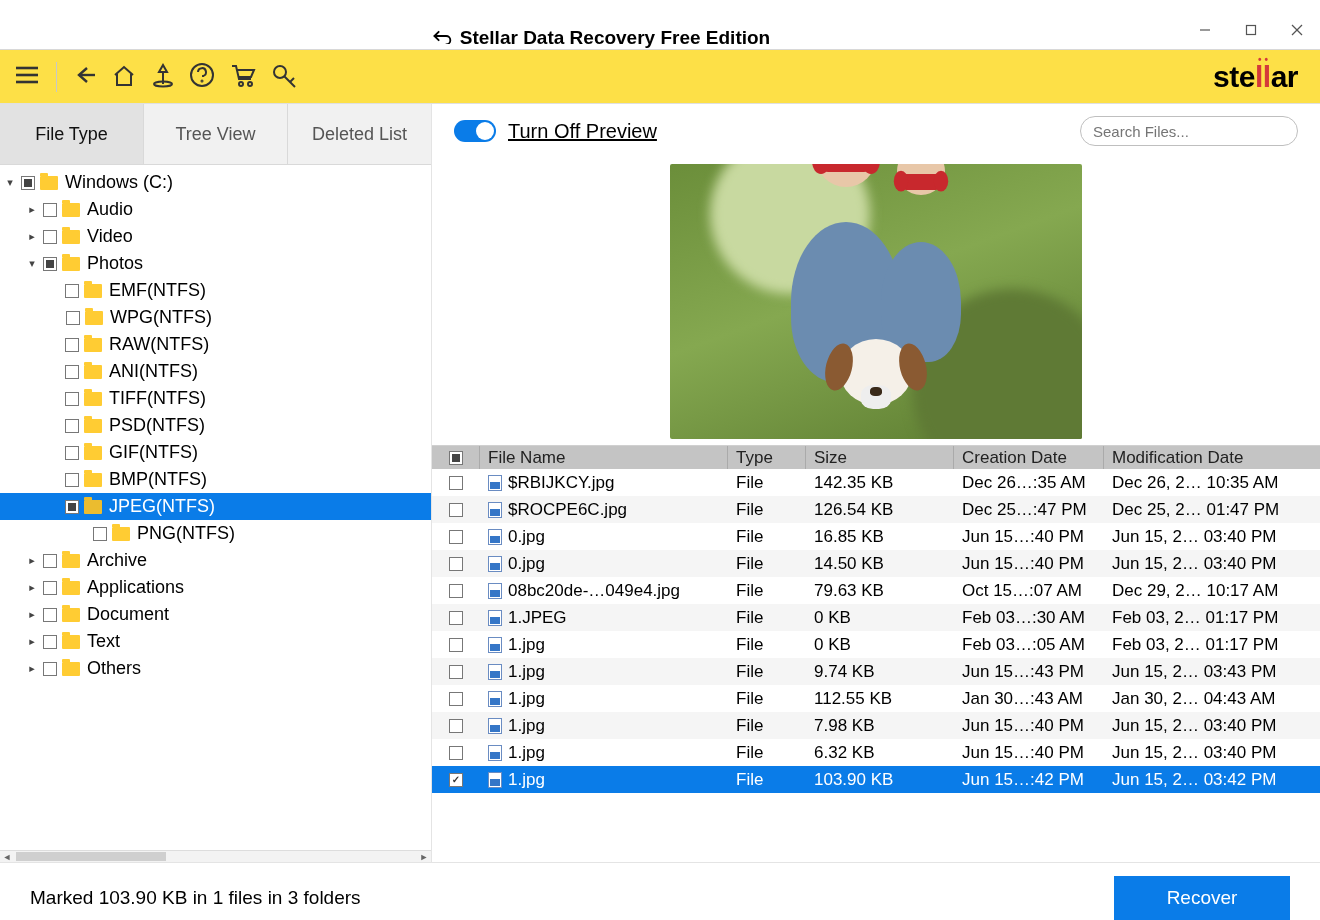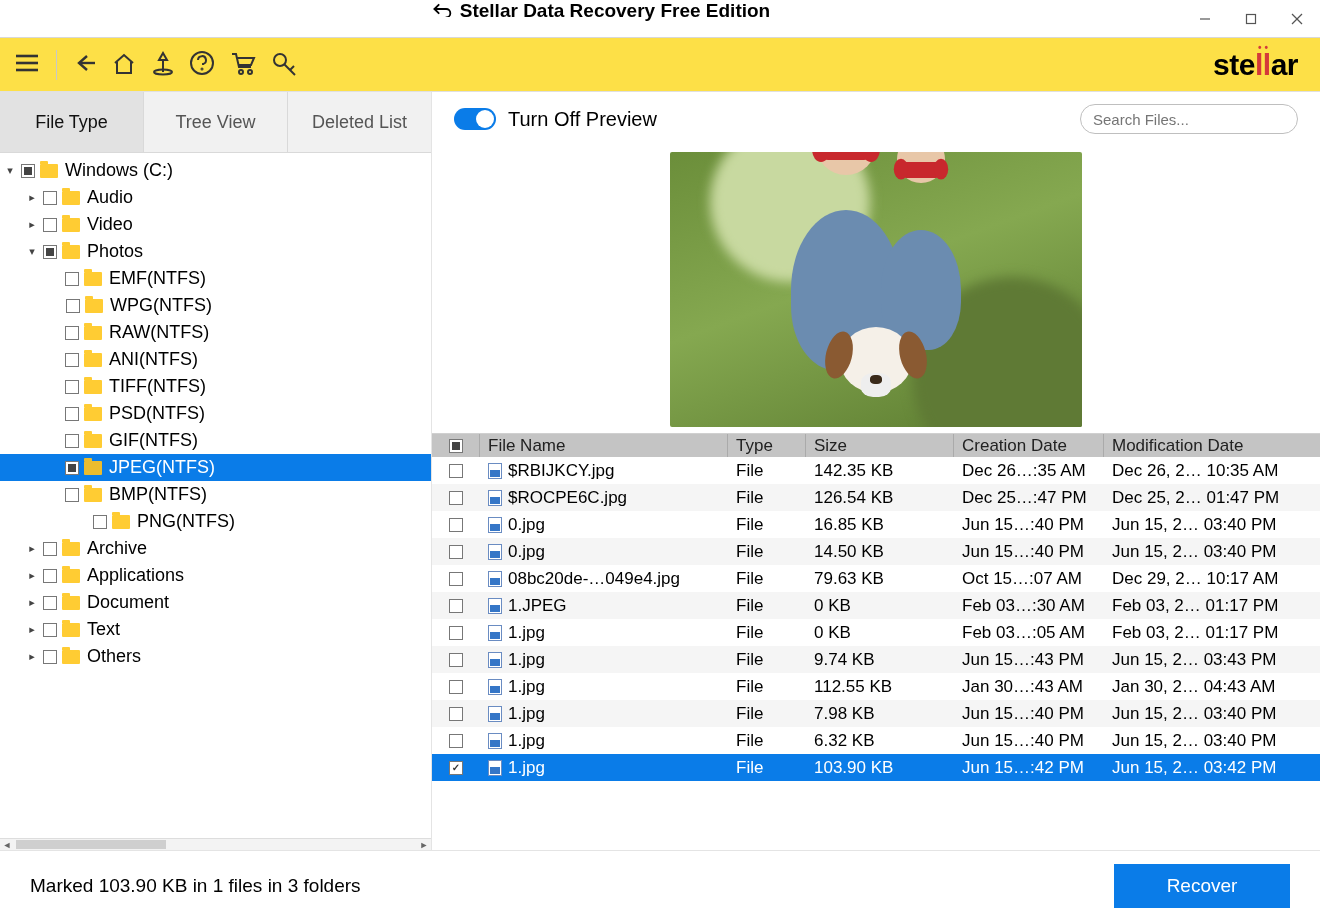--- a/index.html
+++ b/index.html
@@ -1,19 +1,19 @@
 <!DOCTYPE html>
 <html><head>
 <meta charset="utf-8">
 <style>
   * { box-sizing: border-box; margin: 0; padding: 0; font-family: "Segoe UI", Arial, sans-serif; }
   html, body { width: 1320px; height: 920px; overflow: hidden; background:#fff; }
 
   
-  .titlebar { height: 38px; background:#fff; border-bottom:1px solid #d8d8d8; display:flex; align-items:flex-start;padding-left:20px; }
+  .titlebar { height: 50px; background:#fff; border-bottom:1px solid #d8d8d8; display:flex; align-items:flex-end;padding-left:20px; }
   .titlecenter { flex:1; display:flex; justify-content:center; align-items:center; gap:8px; }
   .titlecenter span { font-size:19px; font-weight:600; }
   .winctrls { display:flex; }
   .winctrls .wbtn { width:46px; height:38px; display:flex; align-items:center; justify-content:center; }
   .wbtn svg { stroke:#555; }
 
   
   .toolbar { height: 54px; background:#fde047; border-bottom:1px solid #e0e0e0; display:flex; align-items:center; padding:0 14px; gap:14px; }
   .toolbar .sep { width:1px; height:30px; background:#c8c8c8; margin:0 2px;}
   .tbtn svg { stroke:#333; }
@@ -45,21 +45,21 @@
   .tree-scroll { height:12px; background:#f3f3f3; border-top:1px solid #ddd; position:relative;}
   .tree-thumb { position:absolute; left:2px; top:1px; height:9px; width:150px; background:#cfcfcf; border-radius:0;}
   .tree-arrow-l, .tree-arrow-r { position:absolute; top:0; width:14px; height:12px; display:flex; align-items:center; justify-content:center; font-size:9px; color:#666;}
   .tree-arrow-l{left:0;} .tree-arrow-r{right:0;}
 
   
   .content { flex:1; display:flex; flex-direction:column; }
   .barA { height:54px; display:flex; align-items:center; padding:0 22px; gap:12px; }
   .toggle { width:42px; height:22px; background:#0a7ce8; border-radius:11px; position:relative; cursor:pointer; flex-shrink:0;}
   .toggle::after { content:""; position:absolute; right:2px; top:2px; width:18px; height:18px; background:#fff; border-radius:50%;}
-  .barA-label { font-size:20px; }
+  .barA-label { font-size:20px;text-decoration:underline; }
   .search { margin-left:auto; width:218px; height:30px; border:1px solid #bfbfbf; border-radius:15px; display:flex; align-items:center; padding:0 12px; gap:8px; }
   .search input { flex:1; border:none; outline:none; font-size:15px; background:transparent; color:#333; }
   .search-icon { width:15px; height:15px; }
 
   .preview { display:flex; justify-content:center; padding:6px 0 6px 0; }
   .preview-img { width:412px; height:275px; border-radius:2px; background:linear-gradient(160deg,#6b8e3a 0%,#85a850 45%,#5a7a2f 100%); position:relative; overflow:hidden; display:flex; align-items:center; justify-content:center;}
   .blur1, .blur2 { position:absolute; border-radius:50%; filter:blur(6px);}
   .blur1 { width:160px; height:160px; background:#c8d9a0; top:-30px; left:40px; }
   .blur2 { width:200px; height:200px; background:#5f7a35; bottom:-50px; right:-30px; }
   .people { position:relative; display:flex; gap:-10px;}
@@ -275,33 +275,33 @@
           </li>
           <li>
             <div class="trow" style="padding-left: 48px;">
               <span class="arrow none"></span>
               <span class="cbox "></span>
               <span class="folder"></span>
               <span class="treelabel">GIF(NTFS)</span>
             </div>
           </li>
           <li>
+            <div class="trow" style="padding-left: 48px;">
+              <span class="arrow none"></span>
+              <span class="cbox "></span>
+              <span class="folder"></span>
+              <span class="treelabel">BMP(NTFS)</span>
+            </div>
+          </li>
+          <li>
             <div class="trow selected" style="padding-left: 48px;">
               <span class="arrow none"></span>
               <span class="cbox mixed"></span>
               <span class="folder"></span>
               <span class="treelabel">JPEG(NTFS)</span>
-            </div>
-          </li>
-          <li>
-            <div class="trow" style="padding-left: 48px;">
-              <span class="arrow none"></span>
-              <span class="cbox "></span>
-              <span class="folder"></span>
-              <span class="treelabel">BMP(NTFS)</span>
             </div>
           </li>
           <li>
             <div class="trow" style="padding-left: 76px;">
               <span class="arrow none"></span>
               <span class="cbox "></span>
               <span class="folder"></span>
               <span class="treelabel">PNG(NTFS)</span>
             </div>
           </li>

